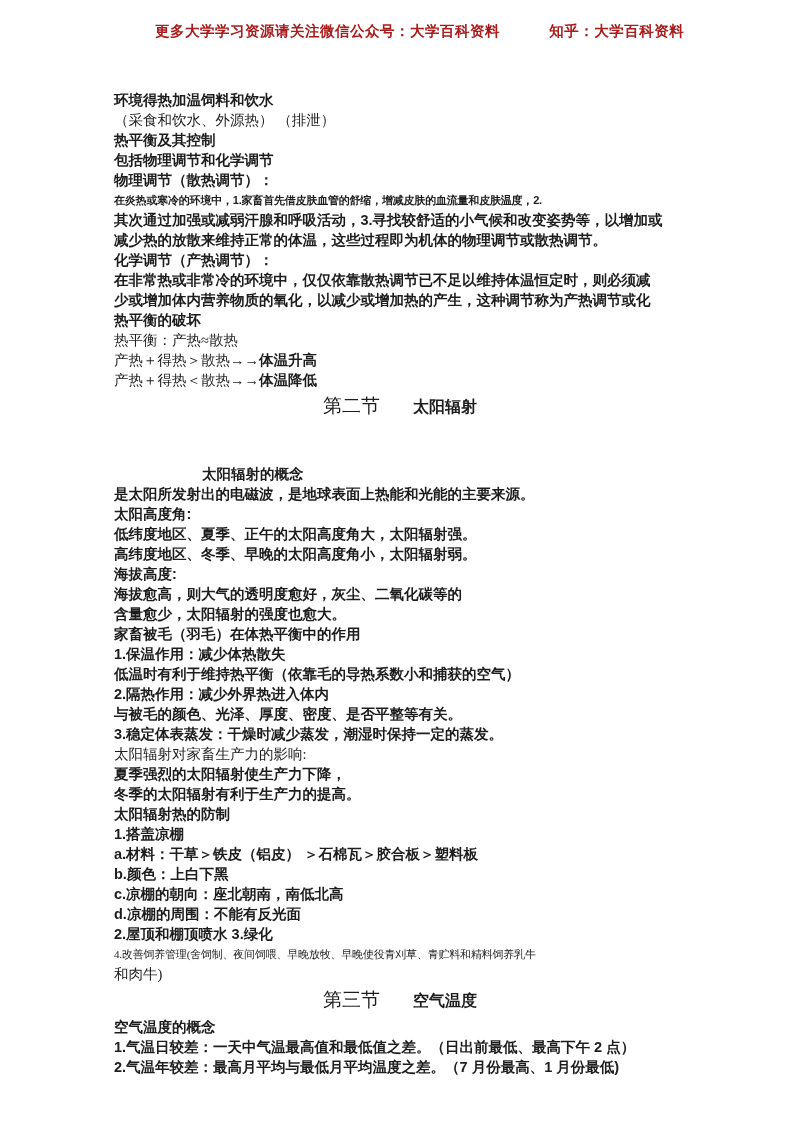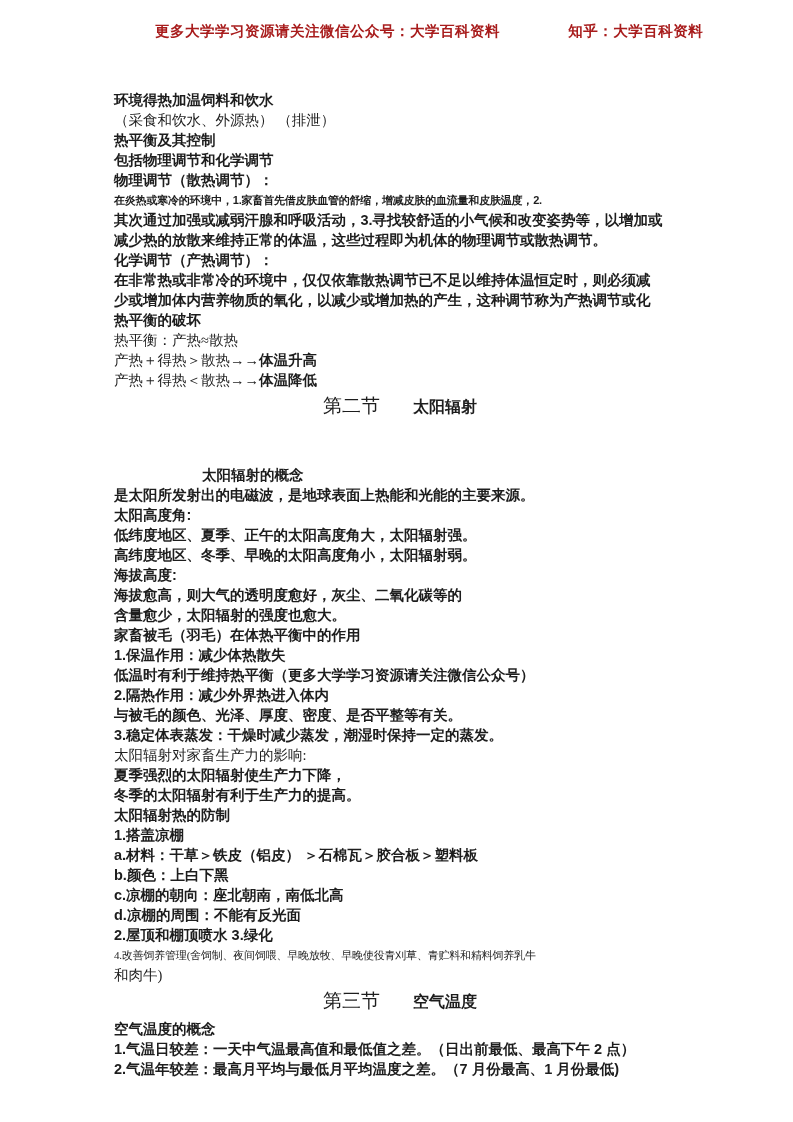--- a/index.html
+++ b/index.html
@@ -8,31 +8,31 @@
     font-family:"Liberation Sans",sans-serif;
     -webkit-font-smoothing:antialiased;
   }
   .page{position:absolute;inset:0;background:#ffffff;color:#1e1e1e;overflow:hidden;}
 
   .doc-header{
     position:absolute;top:22px;left:155px;white-space:nowrap;
     font-family:"Liberation Serif",serif;font-weight:bold;
     font-size:14.5px;color:#a81c1c;letter-spacing:0.5px;
   }
-  .doc-header .hdr-right{margin-left:64px;}
+  .doc-header .hdr-right{margin-left:45px;}
 
   .doc-body{
     position:absolute;left:114px;top:90px;width:572px;
     font-size:14.5px;line-height:20px;color:#1d1d1d;
   }
   .line{white-space:nowrap;}
   .hei{font-family:"Liberation Sans",sans-serif;font-weight:bold;}
   .song{font-family:"Liberation Serif",serif;font-weight:normal;text-align:right;}
   .songL{font-family:"Liberation Serif",serif;font-weight:normal;font-size:19px;}
-  .heiL{font-family:Liberation Mono, monospace;font-weight:bold;font-size:16px;margin-left:33px;}
+  .heiL{font-family:Liberation Serif, serif;font-weight:bold;font-size:16px;margin-left:33px;}
   .line.center{text-align:center;line-height:28px;padding:2px 0;}
   .line.indent{padding-left:88px;margin-top:41px;}
   .line.sm{font-size:11px;letter-spacing:-0.2px;}
 </style>
 </head>
 <body>
 
 <div class="page">
   <div class="doc-header">
     <span class="hdr-left">更多大学学习资源请关注微信公众号：大学百科资料</span>
@@ -59,21 +59,21 @@
       <div class="line indent"><span class="hei">太阳辐射的概念</span></div>
       <div class="line"><span class="hei">是太阳所发射出的电磁波，是地球表面上热能和光能的主要来源。</span></div>
       <div class="line"><span class="hei">太阳高度角:</span></div>
       <div class="line"><span class="hei">低纬度地区、夏季、正午的太阳高度角大，太阳辐射强。</span></div>
       <div class="line"><span class="hei">高纬度地区、冬季、早晚的太阳高度角小，太阳辐射弱。</span></div>
       <div class="line"><span class="hei">海拔高度:</span></div>
       <div class="line"><span class="hei">海拔愈高，则大气的透明度愈好，灰尘、二氧化碳等的</span></div>
       <div class="line"><span class="hei">含量愈少，太阳辐射的强度也愈大。</span></div>
       <div class="line"><span class="hei">家畜被毛（羽毛）在体热平衡中的作用</span></div>
       <div class="line"><span class="hei">1.保温作用：减少体热散失</span></div>
-      <div class="line"><span class="hei">低温时有利于维持热平衡（更多大学学习资源请关注微信公众号）</span></div>
+      <div class="line"><span class="hei">低温时有利于维持热平衡（依靠毛的导热系数小和捕获的空气）</span></div>
       <div class="line"><span class="hei">2.隔热作用：减少外界热进入体内</span></div>
       <div class="line"><span class="hei">与被毛的颜色、光泽、厚度、密度、是否平整等有关。</span></div>
       <div class="line"><span class="hei">3.稳定体表蒸发：干燥时减少蒸发，潮湿时保持一定的蒸发。</span></div>
       <div class="line"><span class="song">太阳辐射对家畜生产力的影响:</span></div>
       <div class="line"><span class="hei">夏季强烈的太阳辐射使生产力下降，</span></div>
       <div class="line"><span class="hei">冬季的太阳辐射有利于生产力的提高。</span></div>
       <div class="line"><span class="hei">太阳辐射热的防制</span></div>
       <div class="line"><span class="hei">1.搭盖凉棚</span></div>
       <div class="line"><span class="hei">a.材料：干草＞铁皮（铝皮） ＞石棉瓦＞胶合板＞塑料板</span></div>
       <div class="line"><span class="hei">b.颜色：上白下黑</span></div>

